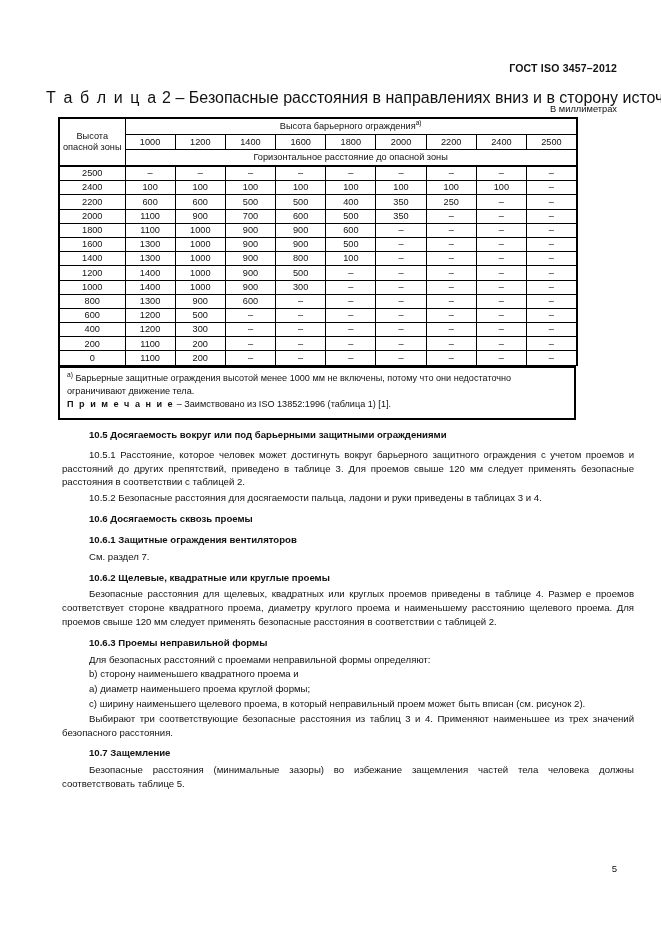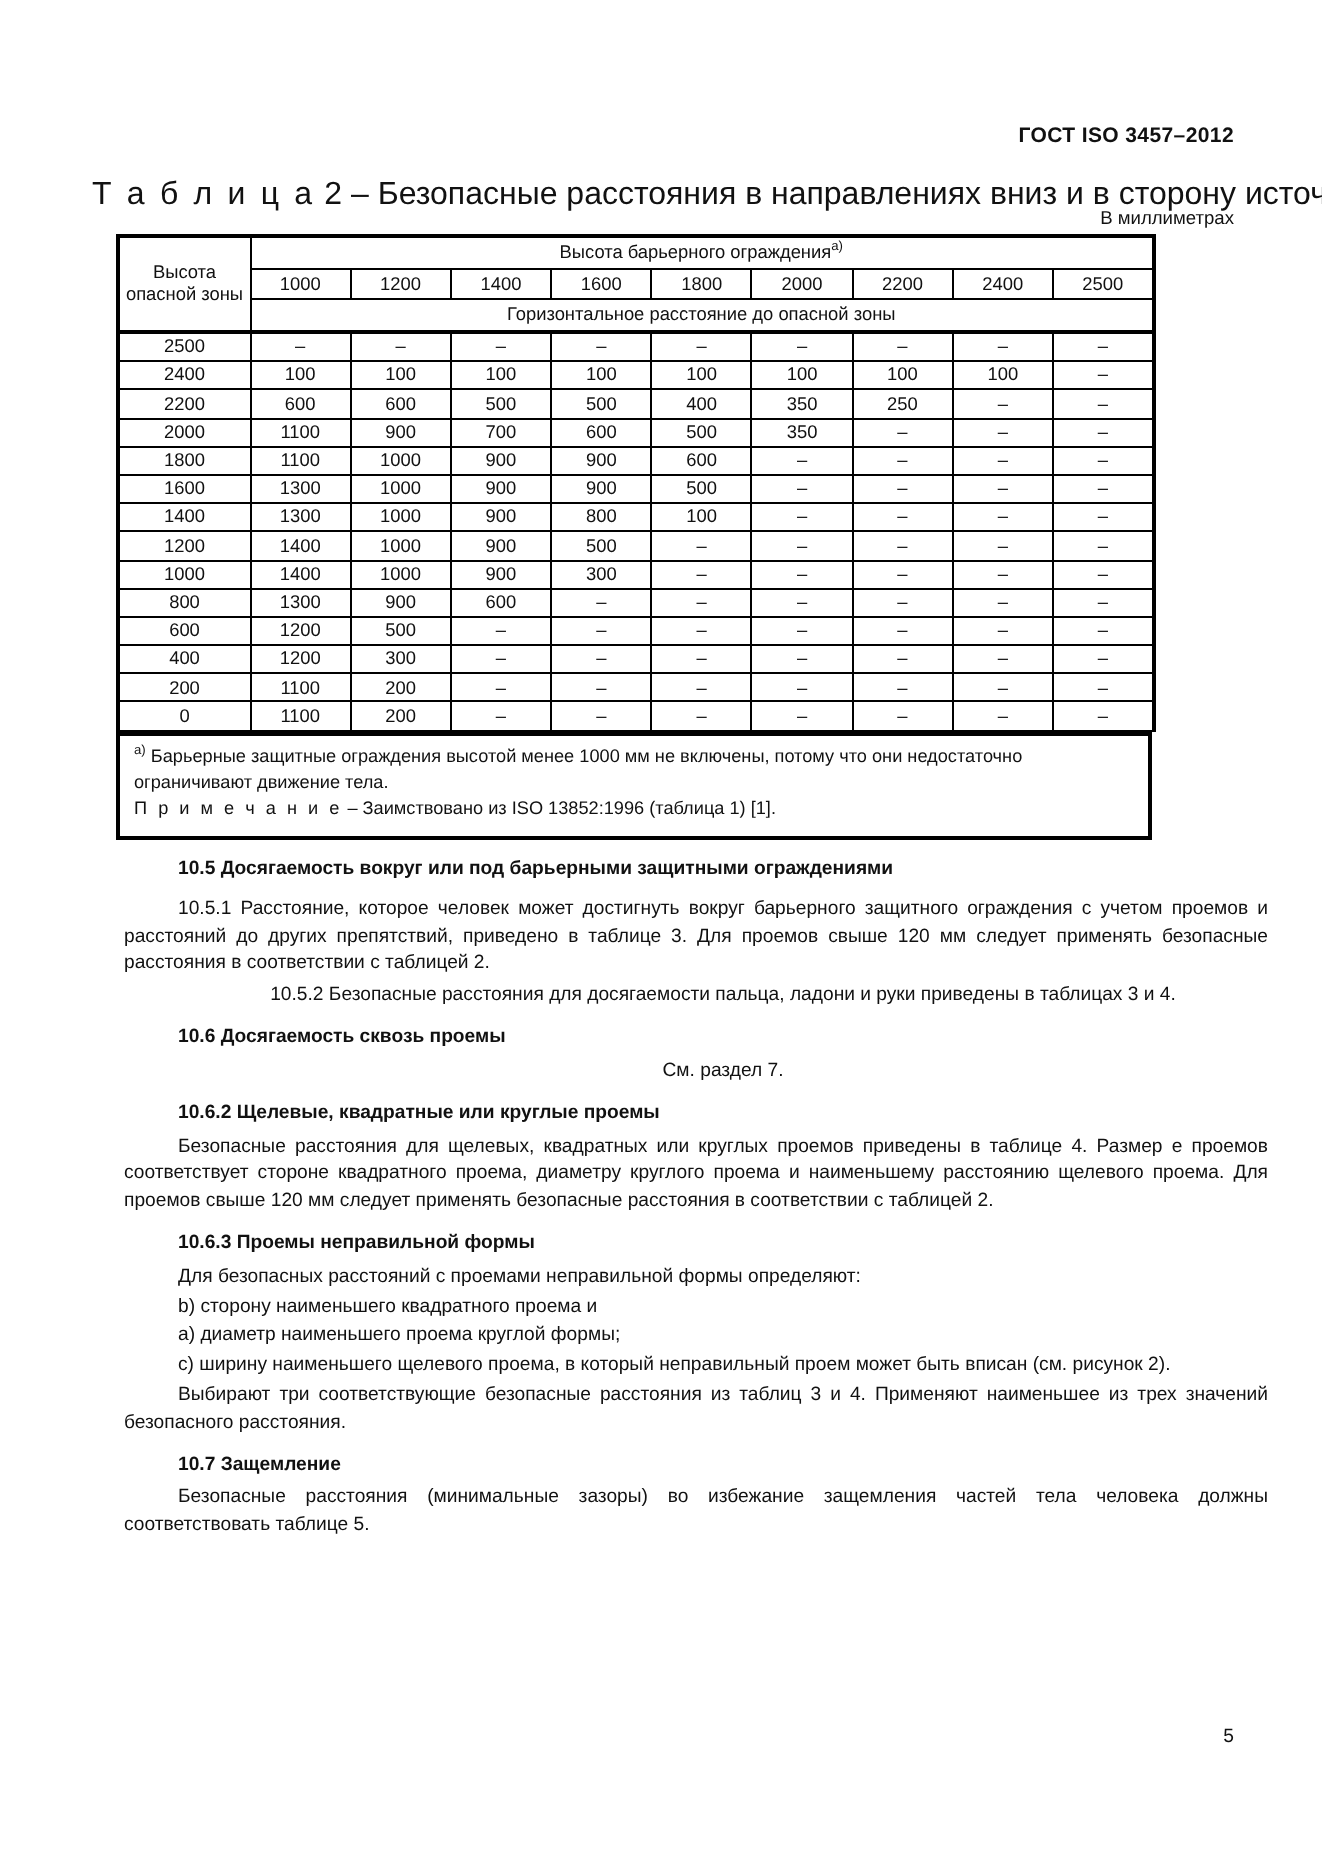--- a/index.html
+++ b/index.html
@@ -119,20 +119,21 @@
     width: 518px;
   }
   .footnote-cell p {
     margin: 0;
   }
   .footnote-note {
     margin-top: 1px !important;
   }
   .footnote-note .spaced {
     letter-spacing: 1.5px;
+    font-weight: bold;
   }
 
   
   .body-copy {
     position: absolute;
     top: 420px;
     left: 62px;
     width: 572px;
     font-size: 9.6px;
     line-height: 1.44;
@@ -149,21 +150,21 @@
   .h3.tight {
     margin-top: 7px !important;
     margin-bottom: 3px !important;
   }
   .para {
     text-align: justify;
     text-indent: 27px;
     margin-bottom: 2px !important;
   }
   .para.nojust {
-    text-align: center;
+    text-align: left;
   }
   .listitem {
     text-indent: 27px;
     margin-bottom: 1px !important;
   }
   .listitem.wrap {
     text-align: left;
   }
 
   
@@ -394,20 +395,21 @@
       <p><sup class="fn">а)</sup> <span>Барьерные защитные ограждения высотой менее 1000 мм не включены, потому что они недостаточно ограничивают движение тела.</span></p>
       <p class="footnote-note"><span class="spaced">П р и м е ч а н и е</span> <span>– Заимствовано из ISO 13852:1996 (таблица 1) [1].</span></p>
     </div>
   </div>
 
   <div class="body-copy">
     <p class="h3">10.5 Досягаемость вокруг или под барьерными защитными ограждениями</p>
     <p class="para">10.5.1 Расстояние, которое человек может достигнуть вокруг барьерного защитного ограждения с учетом проемов и расстояний до других препятствий, приведено в таблице 3. Для проемов свыше 120 мм следует применять безопасные расстояния в соответствии с таблицей 2.</p>
     <p class="para nojust">10.5.2 Безопасные расстояния для досягаемости пальца, ладони и руки приведены в таблицах 3 и 4.</p>
     <p class="h3 tight">10.6 Досягаемость сквозь проемы</p>
+    <p class="h3 tight">10.6.1 Защитные ограждения вентиляторов</p>
     <p class="para nojust">См. раздел 7.</p>
     <p class="h3 tight">10.6.2 Щелевые, квадратные или круглые проемы</p>
     <p class="para">Безопасные расстояния для щелевых, квадратных или круглых проемов приведены в таблице 4. Размер e проемов соответствует стороне квадратного проема, диаметру круглого проема и наименьшему расстоянию щелевого проема. Для проемов свыше 120 мм следует применять безопасные расстояния в соответствии с таблицей 2.</p>
     <p class="h3 tight">10.6.3 Проемы неправильной формы</p>
     <p class="listitem wrap">Для безопасных расстояний с проемами неправильной формы определяют:</p>
     <p class="listitem wrap">b) сторону наименьшего квадратного проема и</p>
     <p class="listitem wrap">a) диаметр наименьшего проема круглой формы;</p>
     <p class="listitem wrap">c) ширину наименьшего щелевого проема, в который неправильный проем может быть вписан (см. рисунок 2).</p>
     <p class="para">Выбирают три соответствующие безопасные расстояния из таблиц 3 и 4. Применяют наименьшее из трех значений безопасного расстояния.</p>
     <p class="h3 tight">10.7 Защемление</p>

